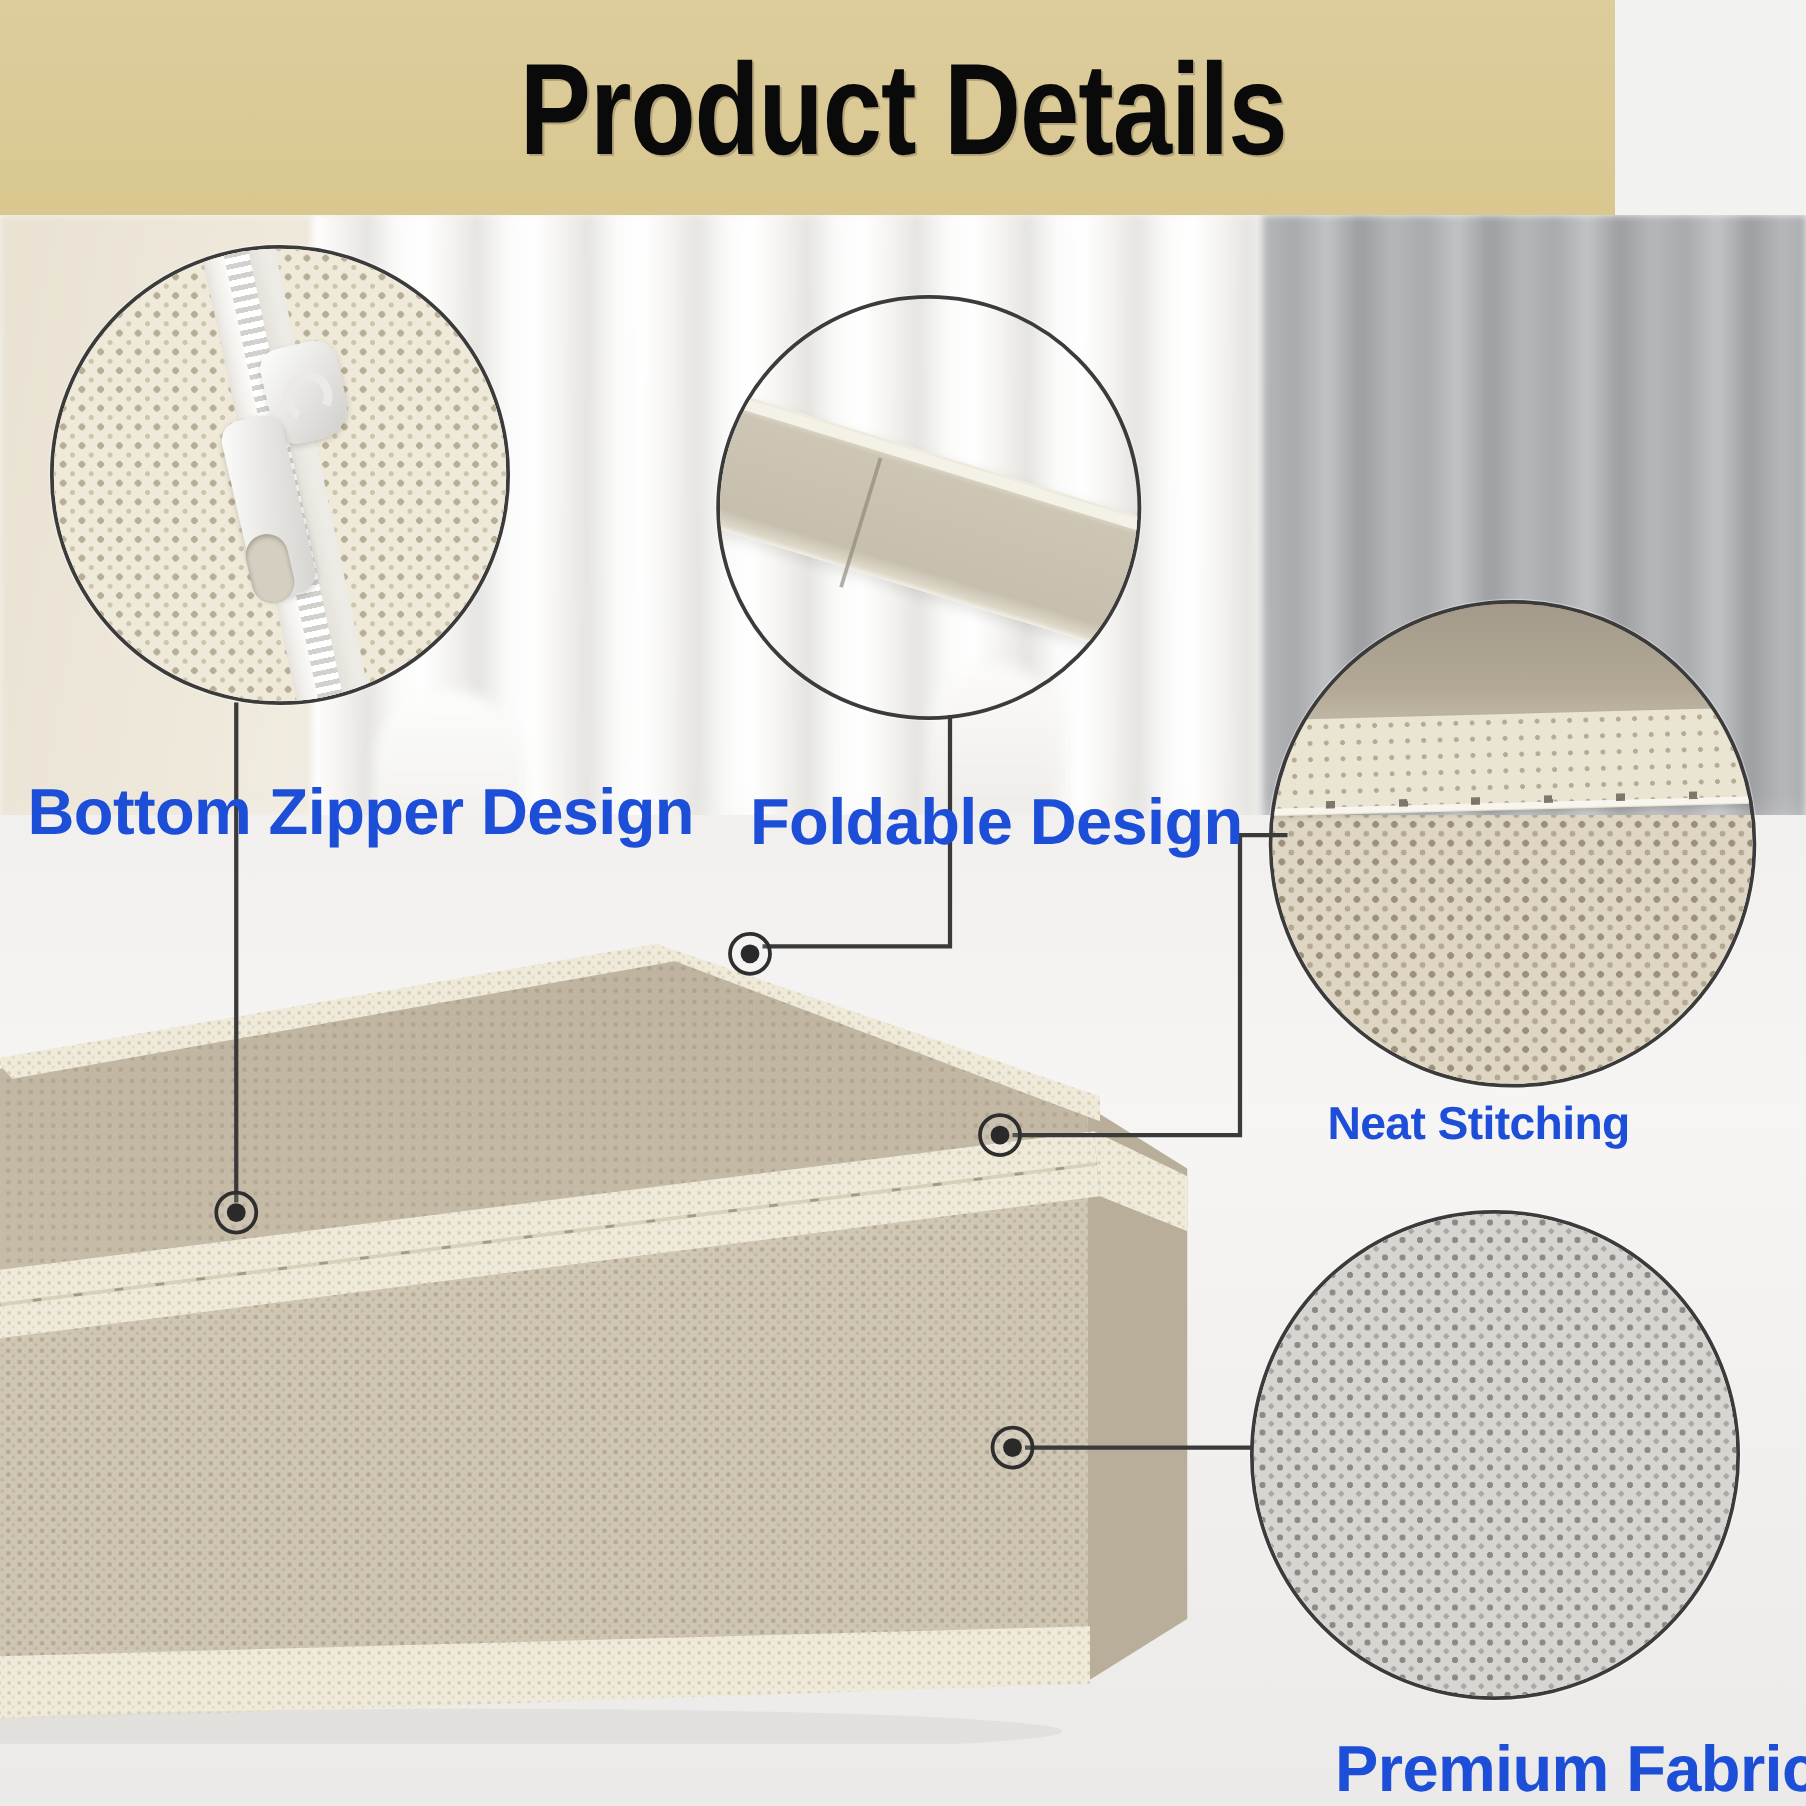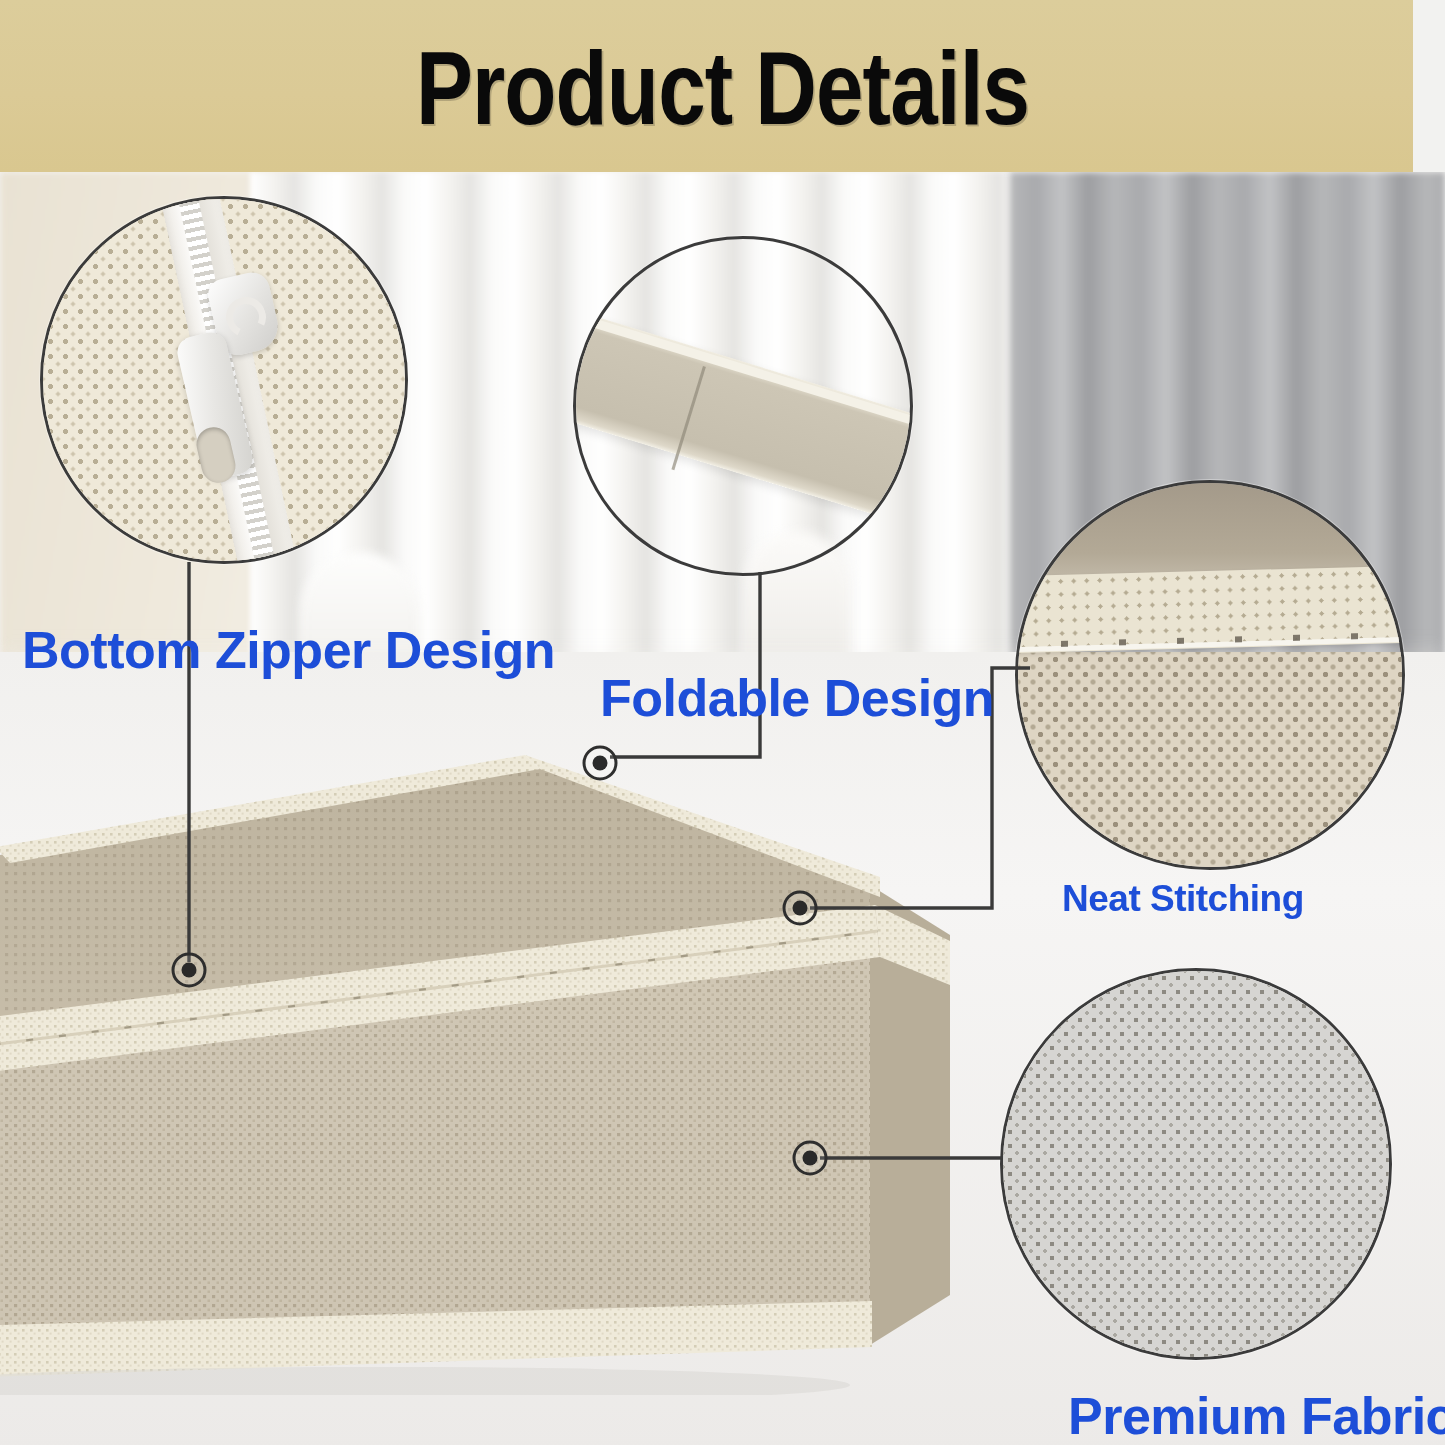--- a/index.html
+++ b/index.html
@@ -13,21 +13,21 @@
     height: 1445px;
     overflow: hidden;
     font-family: "Liberation Sans", sans-serif;
     background: #f2f2f0;
   }
 
   
   .header-banner {
     position: absolute;
     left: 0; top: 0;
-    width: 1413px;
+    width: 1292px;
     height: 172px;
     background: linear-gradient(180deg, #dccd9b 0%, #dbca96 55%, #d9c78f 100%);
     z-index: 60;
   }
   .header-title {
     position: absolute;
     left: 0;
     top: 36px;
     width: 1445px;
     text-align: center;
@@ -460,21 +460,21 @@
       <circle class="marker-dot" cx="800" cy="908" r="7.5"></circle>
     </g>
     <g>
       <circle class="marker-ring" cx="810" cy="1158" r="16"></circle>
       <circle class="marker-dot" cx="810" cy="1158" r="7.5"></circle>
     </g>
   </svg>
 
   <div class="label" style="left:22px; top:620px; font-size:52px;">Bottom Zipper Design</div>
 
-  <div class="label" style="left:600px; top:628px; font-size:52px;margin-top:40px;">Foldable Design</div>
+  <div class="label" style="left:600px; top:628px; font-size:52px;">Foldable Design</div>
 
   <div class="label" style="left:1062px; top:878px; font-size:37px;">Neat Stitching</div>
 
   <div class="label" style="left:1068px; top:1386px; font-size:52px;">Premium Fabric</div>
 
   <div class="header-banner">
     <div class="header-title">Product Details</div>
   </div>
 
 </div>

